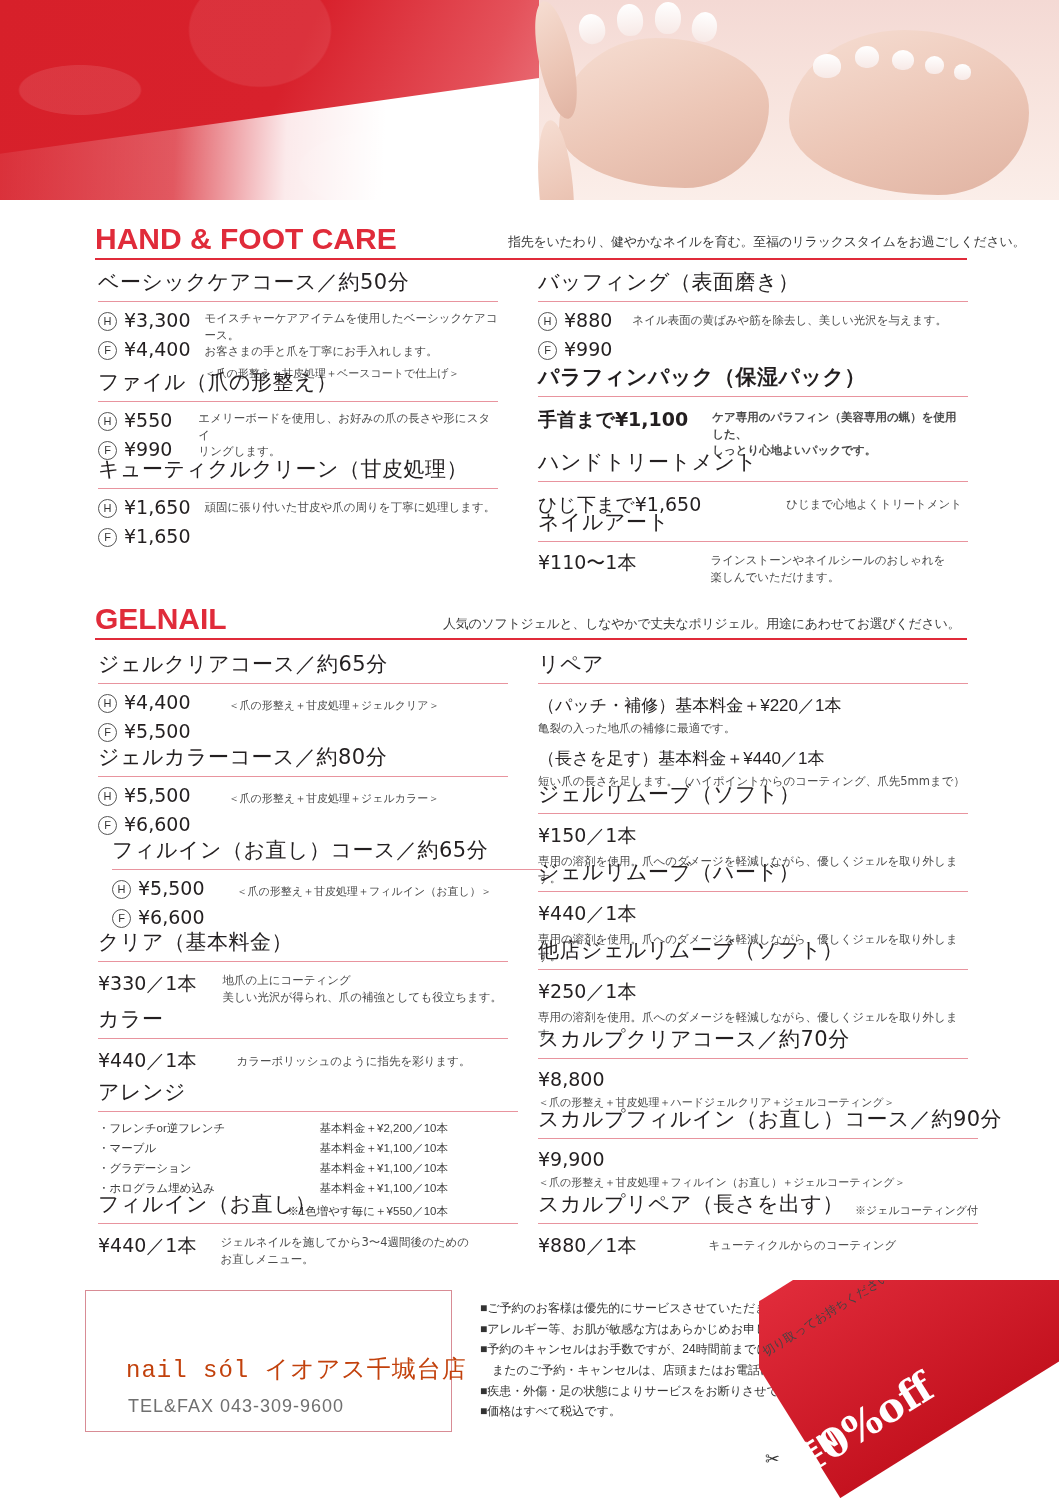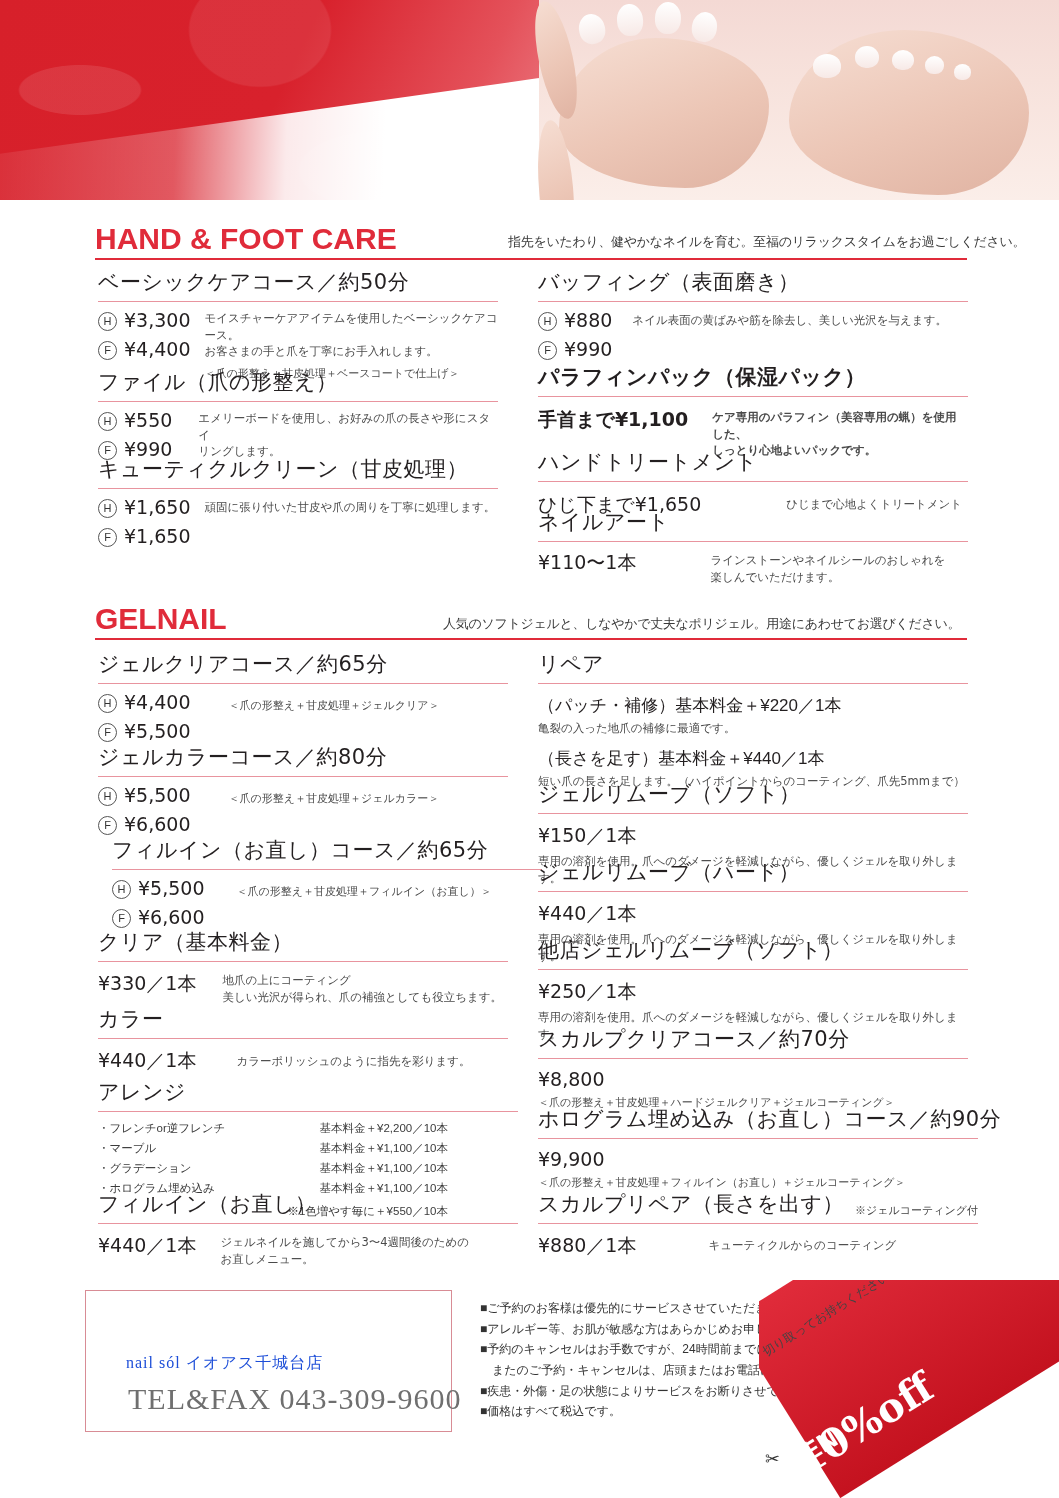--- a/index.html
+++ b/index.html
@@ -89,26 +89,26 @@
   .arrange-list{font-size:11.5px;color:#3b3b3b;line-height:1.75;margin-top:6px;}
   .arrange-list .li{display:flex;justify-content:space-between;width:350px;}
   .arrange-note{font-size:11.5px;color:#3b3b3b;text-align:right;width:350px;margin-top:2px;}
 
   
   .shopbox{
     position:absolute;left:85px;top:1290px;width:365px;height:140px;
     border:1px solid #d88c95;
   }
   .shopbox .sname{
-    position:absolute;left:40px;top:62px;font-size:16px;color:#1d4ed8;
-    font-family:Liberation Serif, serif;letter-spacing:1px;white-space:nowrap;
+    position:absolute;left:40px;top:62px;font-size:24px;color:#c2410c;
+    font-family:Liberation Mono, monospace;letter-spacing:1px;white-space:nowrap;
   }
   .shopbox .stel{
-    position:absolute;left:42px;top:91px;font-size:30px;color:#6f6f6f;
-    font-family:Liberation Serif, serif;letter-spacing:1px;white-space:nowrap;
+    position:absolute;left:42px;top:105px;font-size:18px;color:#6f6f6f;
+    font-family:Liberation Sans, sans-serif;letter-spacing:1px;white-space:nowrap;
   }
   .notes{position:absolute;left:480px;top:1298px;font-size:12px;color:#333;line-height:1.72;}
   .notes div{white-space:nowrap;}
 
   
   .ribbon{
     position:absolute;right:-10px;bottom:-12px;width:310px;height:230px;overflow:hidden;
   }
   .ribbon-band{
     position:absolute;left:-30px;top:40px;width:420px;height:210px;
@@ -465,21 +465,21 @@
   </div>
 
   <div class="blk" style="left:538px;top:1025px;width:430px;">
     <div class="name">スカルプクリアコース／約70分</div>
     <div class="underline"></div>
     <div class="price" style="margin-top:9px;">¥8,800</div>
     <div class="spec" style="margin-left:0;margin-top:5px;">＜爪の形整え＋甘皮処理＋ハードジェルクリア＋ジェルコーティング＞</div>
   </div>
 
   <div class="blk" style="left:538px;top:1105px;width:440px;">
-    <div class="name">ホログラム埋め込み（お直し）コース／約90分</div>
+    <div class="name">スカルプフィルイン（お直し）コース／約90分</div>
     <div class="underline"></div>
     <div class="price" style="margin-top:9px;">¥9,900</div>
     <div class="spec" style="margin-left:0;margin-top:5px;">＜爪の形整え＋甘皮処理＋フィルイン（お直し）＋ジェルコーティング＞</div>
   </div>
 
   <div class="blk" style="left:538px;top:1190px;width:440px;">
     <div style="display:flex;align-items:flex-end;justify-content:space-between;">
       <span class="name">スカルプリペア（長さを出す）</span>
       <span style="font-size:11px;color:#444;">※ジェルコーティング付</span>
     </div>

